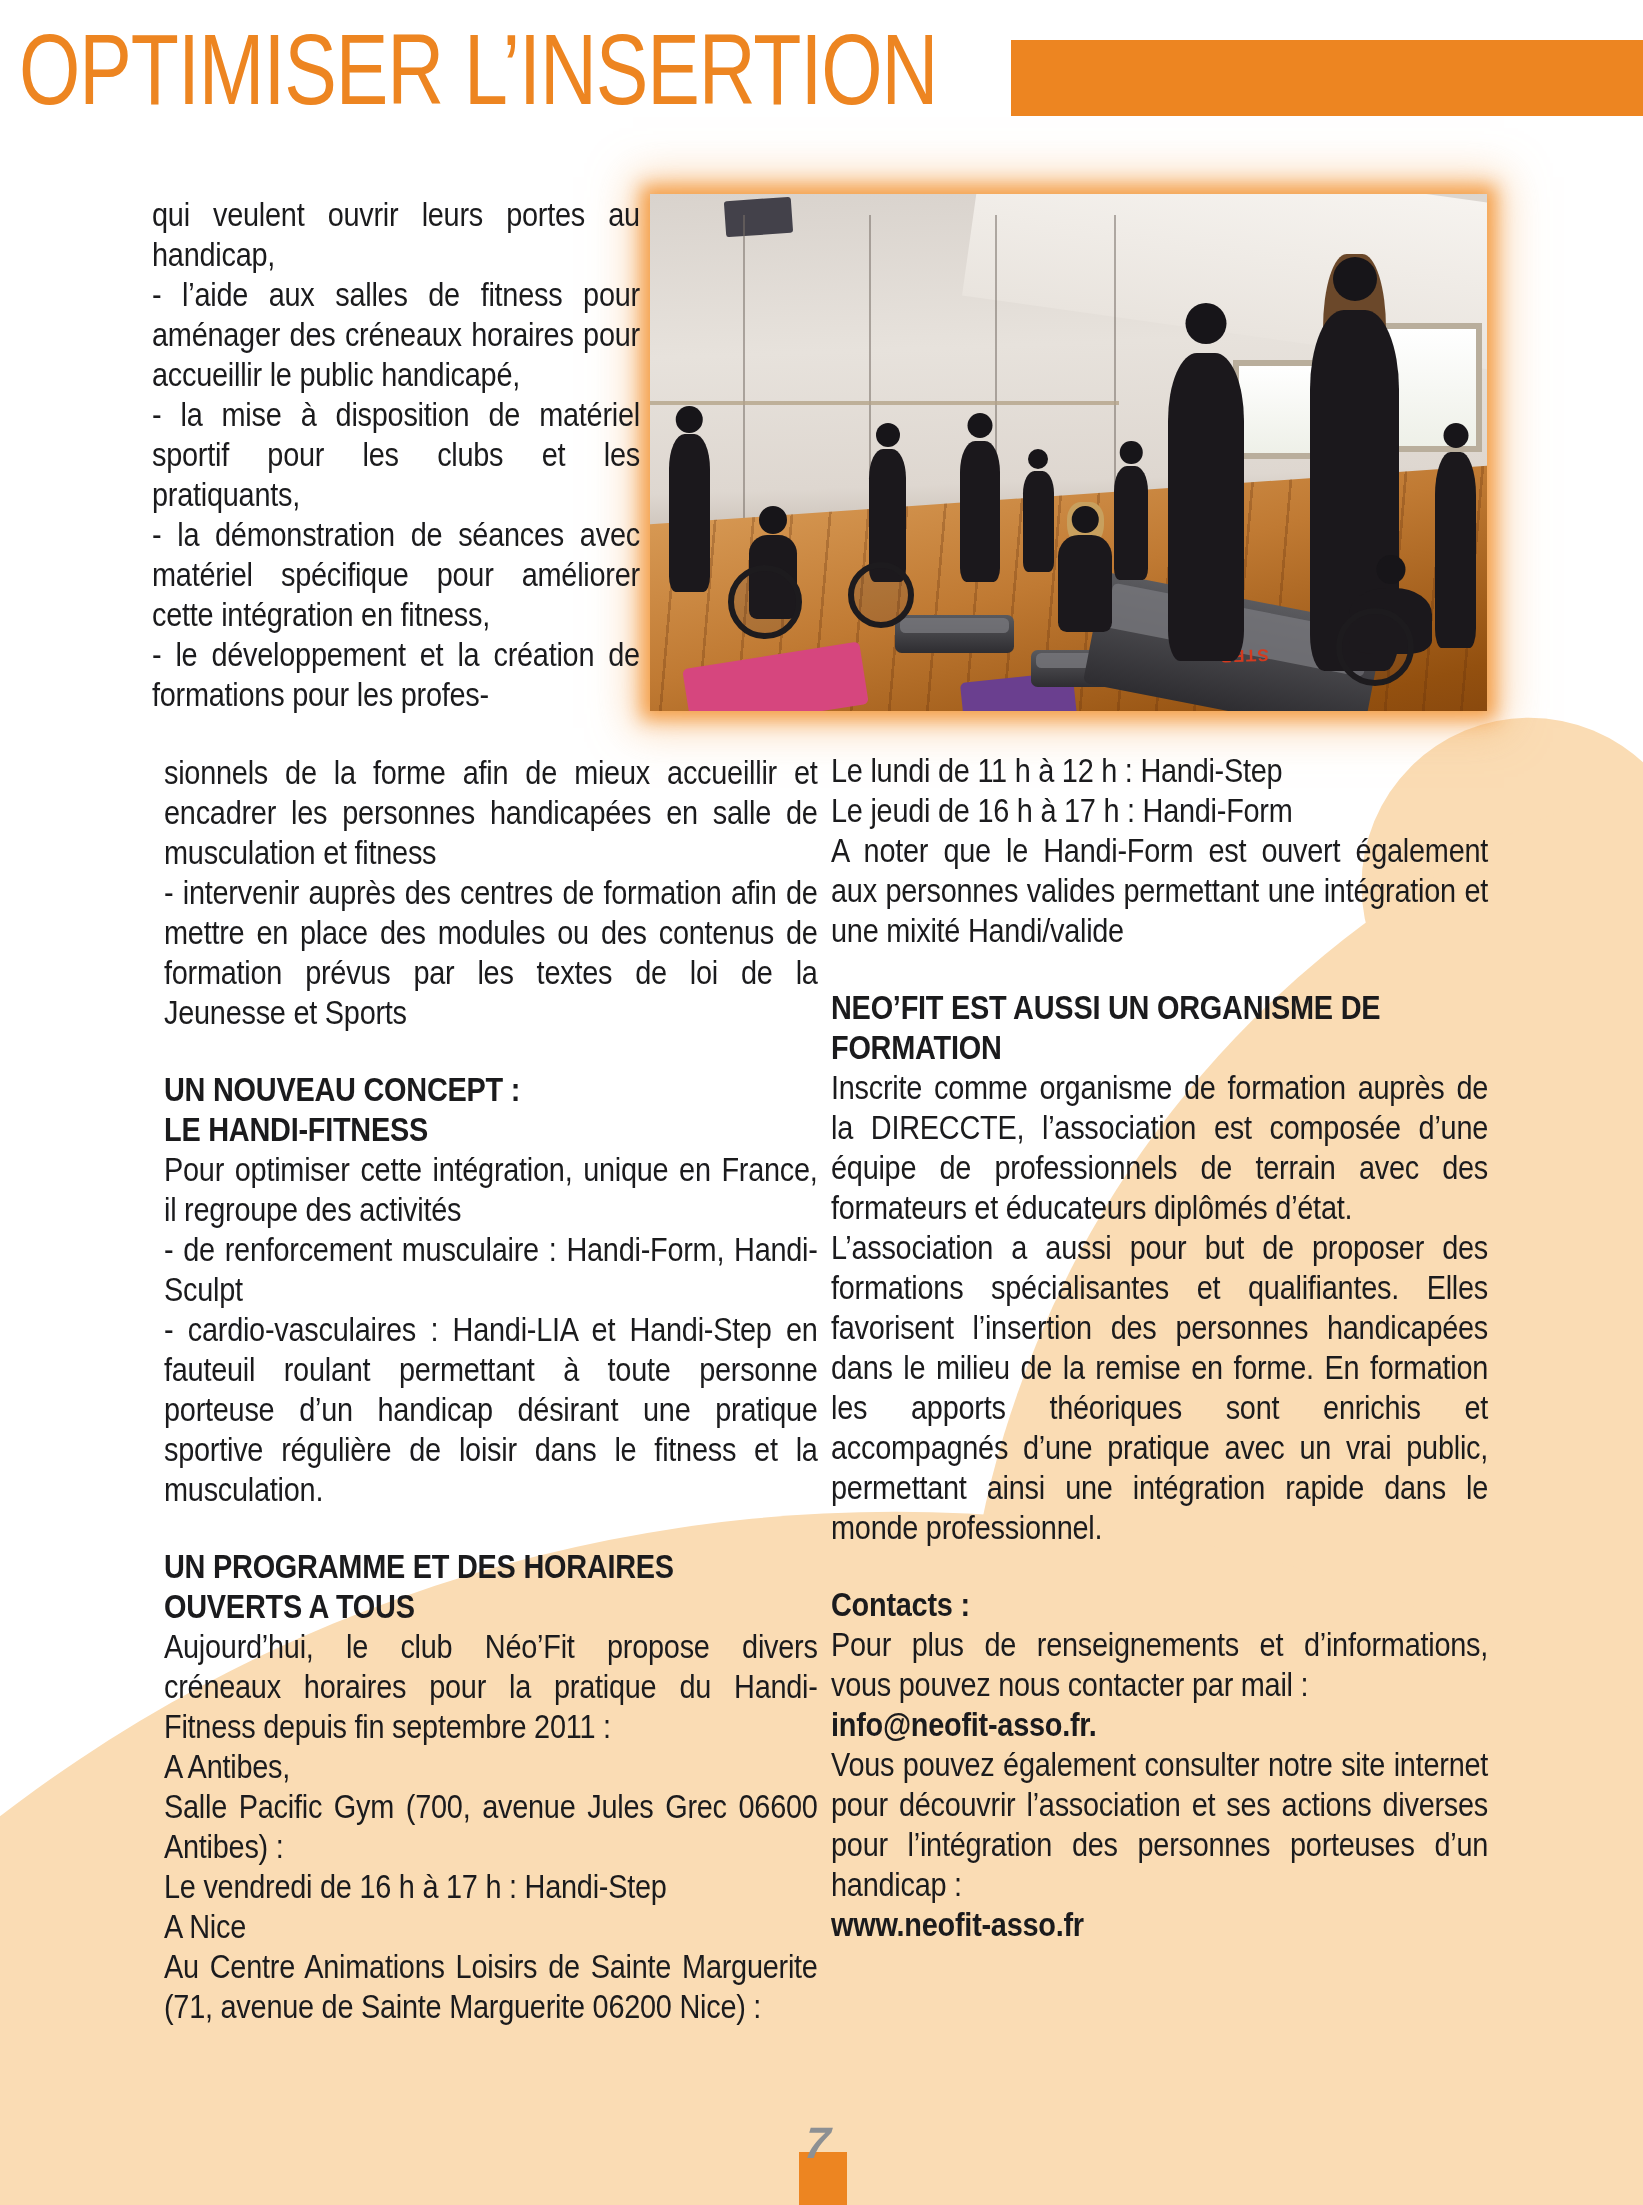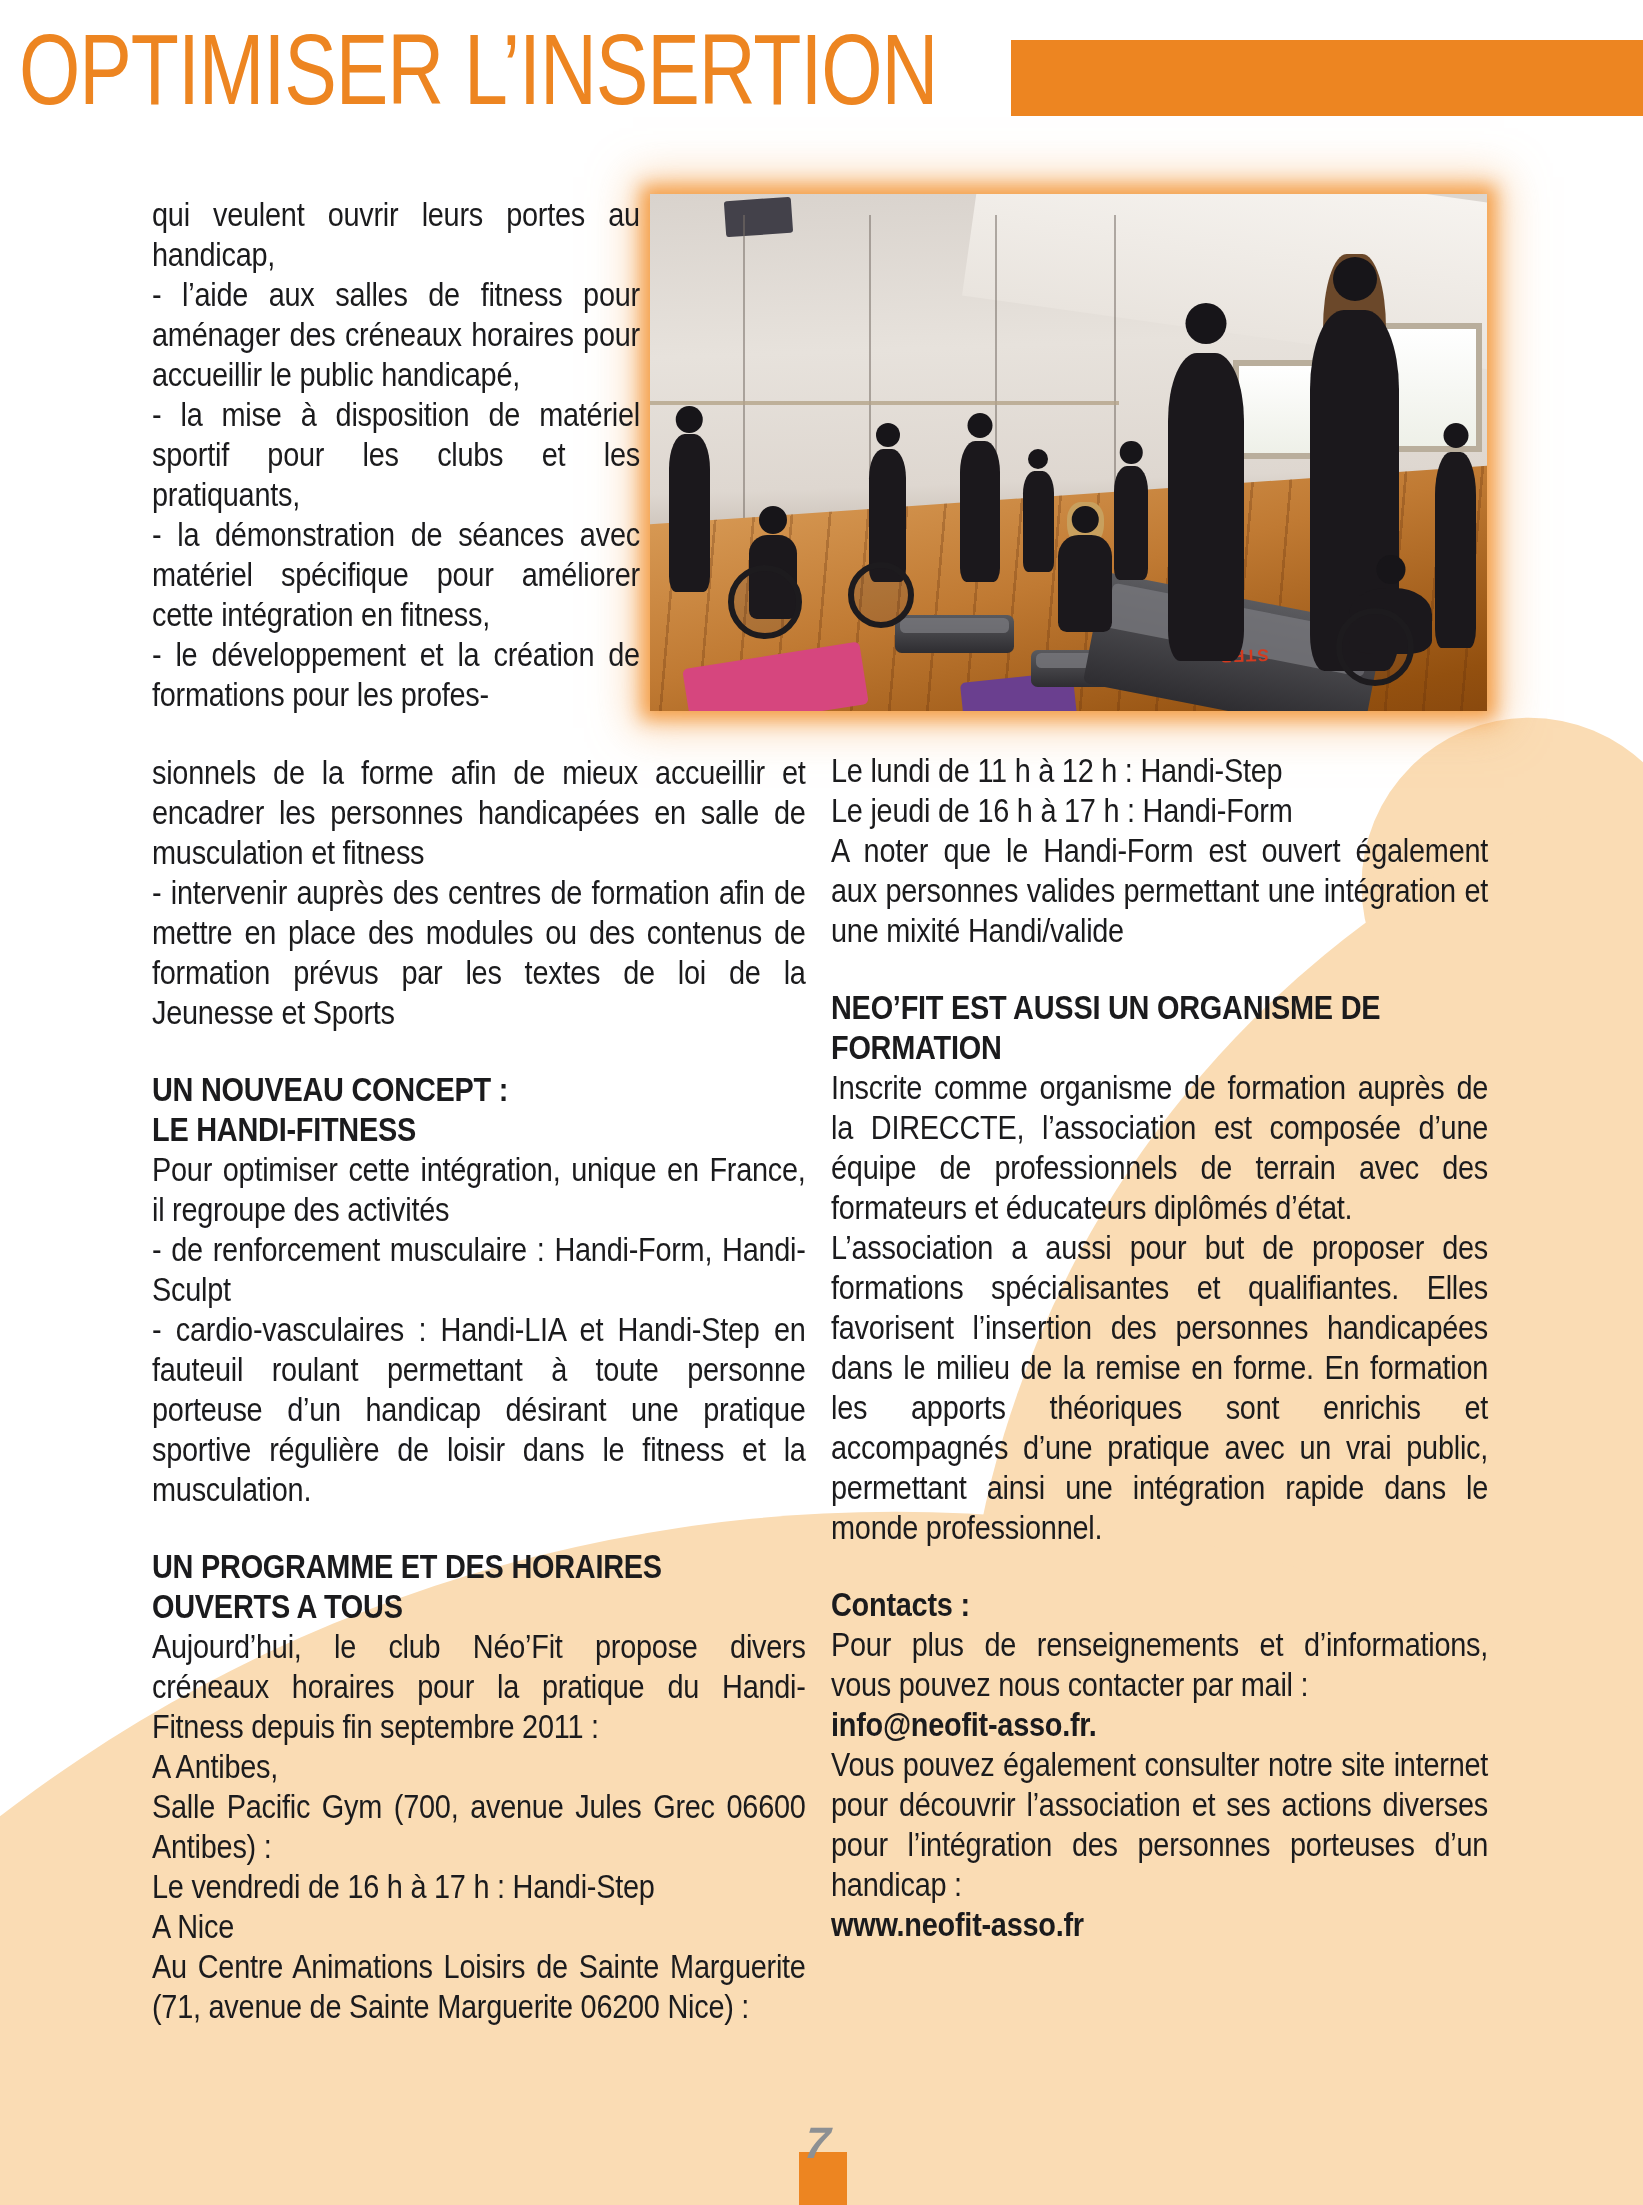--- a/index.html
+++ b/index.html
@@ -36,21 +36,21 @@
   .hair{position:absolute;border-radius:45% 45% 60% 60%;}
   .wheelchair-wheel{position:absolute;border-radius:50%;border:6px solid #1d1b1e;background:rgba(40,36,38,0.15);box-sizing:border-box;}
   .step-platform{position:absolute;background:linear-gradient(#5a5a5e,#2e2d31);border-radius:6.6px;}
   .step-top{position:absolute;left:4%;top:8%;width:92%;height:40%;background:#77777c;border-radius:5.3px;opacity:.8;}
   .step-label{position:absolute;color:#d43a1f;font-weight:bold;transform:rotate(167deg);letter-spacing:1.3px;}
   
   .col{position:absolute;z-index:4;font-size:34px;line-height:40px;letter-spacing:-0.3px;}
   .col-inner{transform:scaleX(0.85);transform-origin:top left;}
   #col-left-top{left:152px;top:194px;}
   #col-left-top .col-inner{width:574px;}
-  #col-left-bottom{left:152px;top:752px;}
+  #col-left-bottom{left:164px;top:752px;}
   #col-left-bottom .col-inner{width:769px;}
   #col-right{left:831px;top:750px;}
   #col-right .col-inner{width:773px;}
   .blk{margin:0;}
   .blk.body{text-align:justify;}
   .blk.heading{font-weight:bold;white-space:pre-line;margin-top:37px;}
   .blk.bold{font-weight:bold;}
   
   #page-num-block{position:absolute;left:799px;top:2152px;width:48px;height:56px;z-index:5;}
   #page-number{position:absolute;left:805px;top:2118px;z-index:6;font-size:44px;font-weight:bold;

